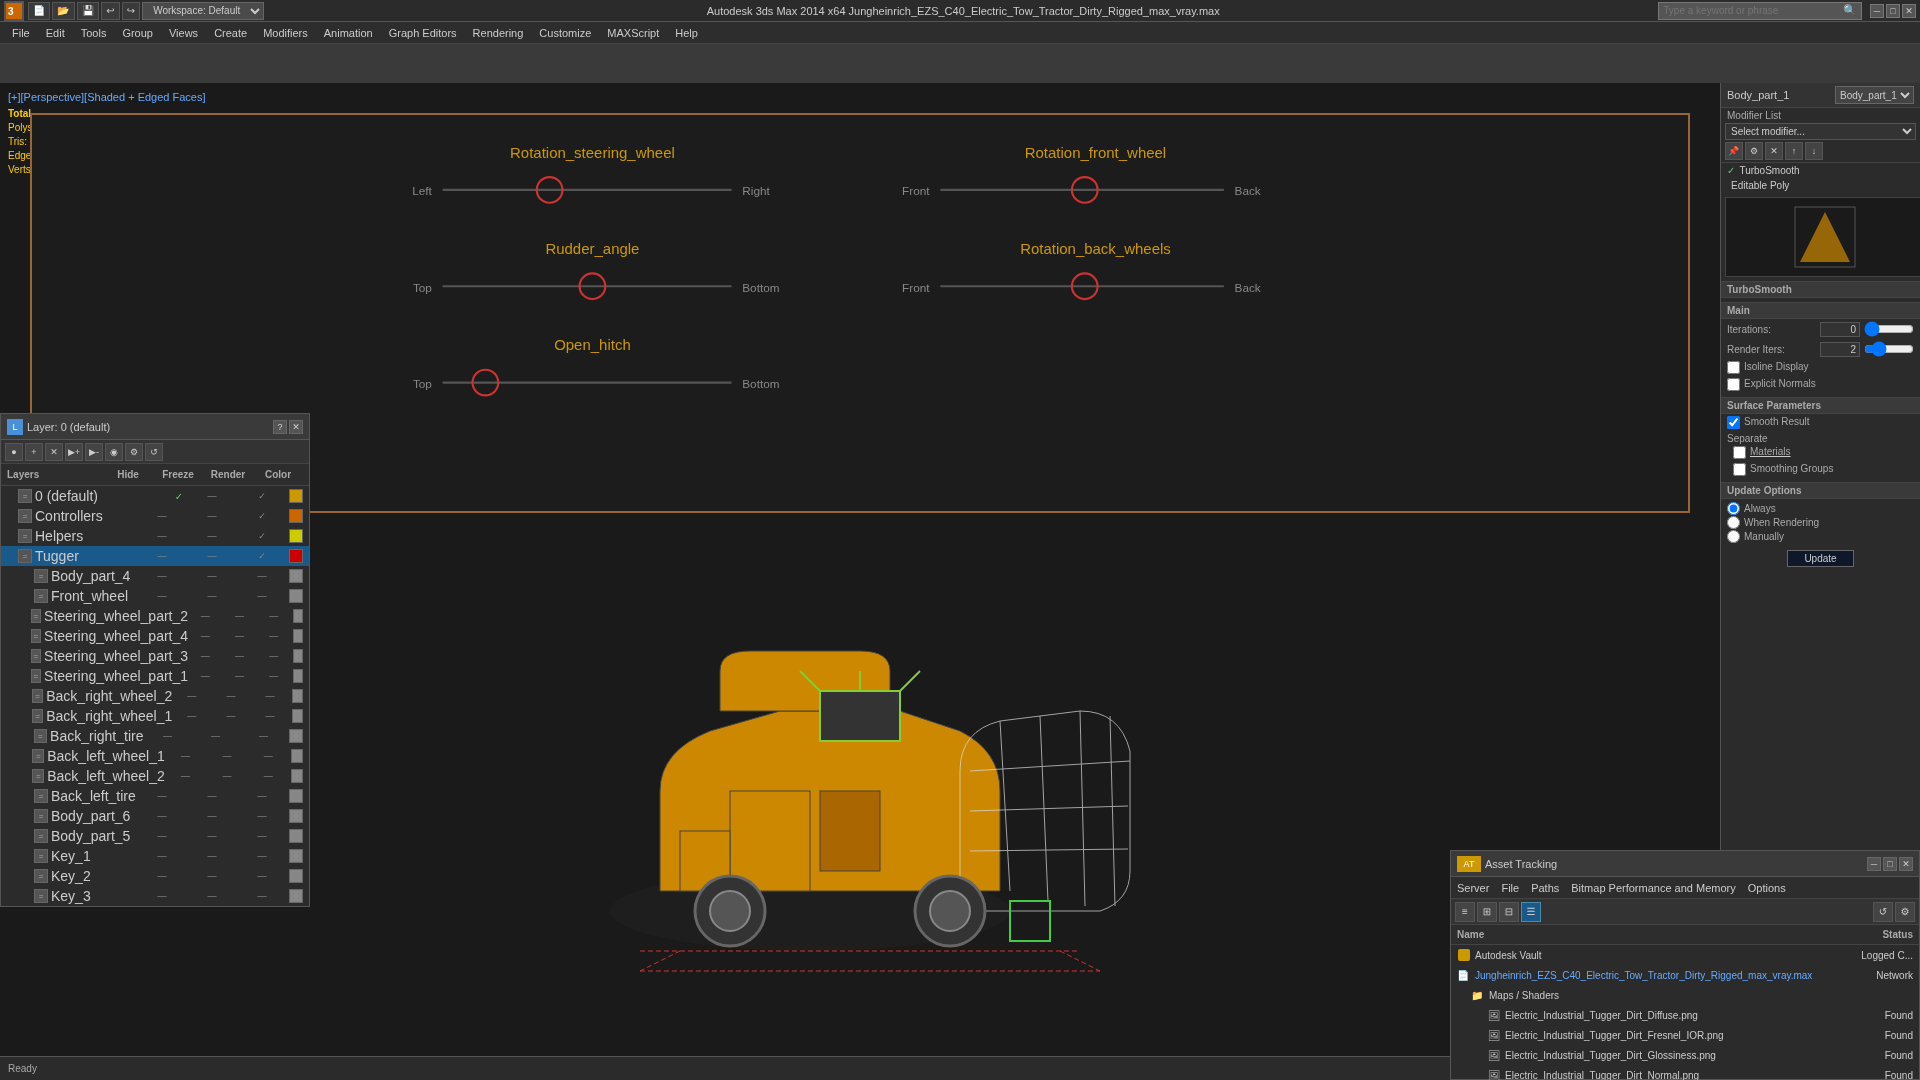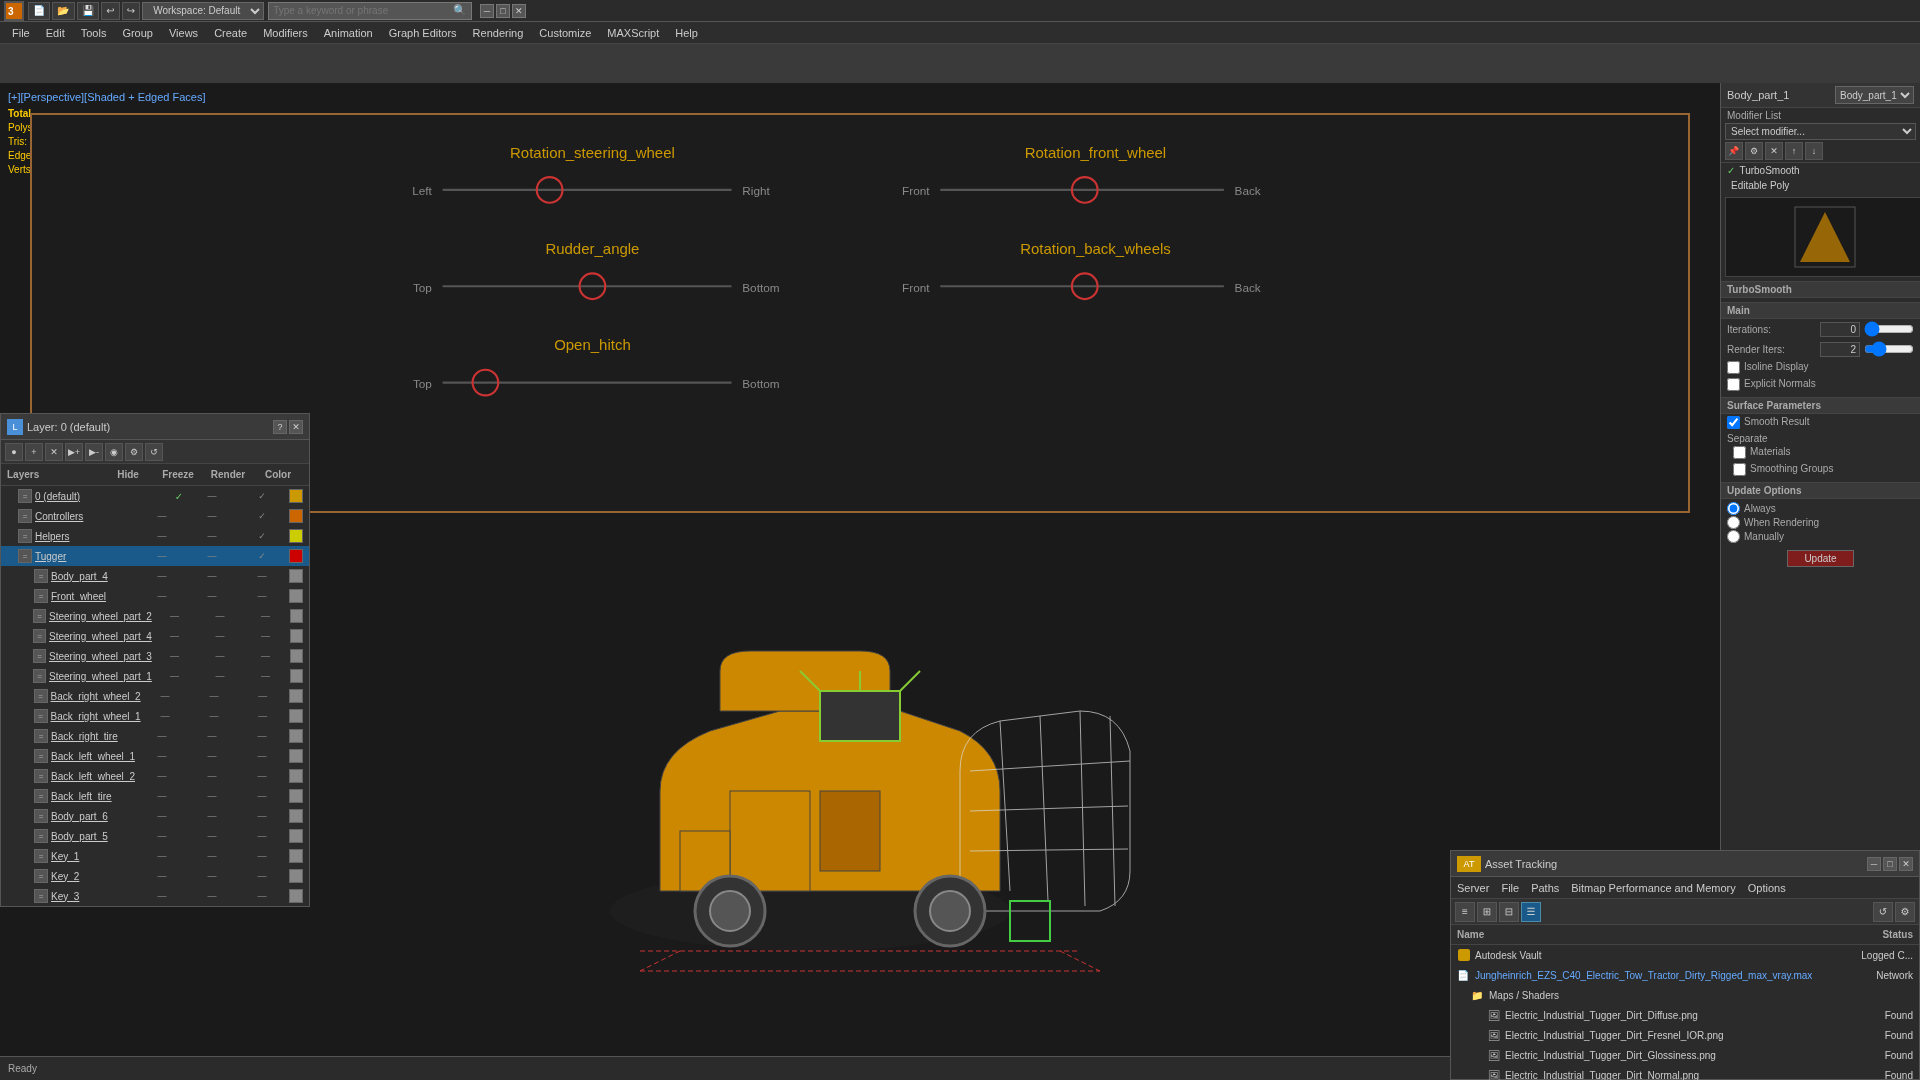--- a/index.html
+++ b/index.html
@@ -36,21 +36,21 @@
 
     #layers-columns { display: flex; background: #2d2d2d; border-bottom: 1px solid #444; height: 22px; align-items: center; padding: 0 6px; }
     #layers-columns .col-name { flex: 1; font-size: 10px; color: #aaa; font-weight: bold; }
     #layers-columns .col-small { width: 50px; text-align: center; font-size: 10px; color: #aaa; font-weight: bold; }
 
     #layers-list { overflow-y: auto; max-height: 420px; }
     .layer-item { display: flex; align-items: center; height: 20px; padding: 0 4px; cursor: pointer; }
     .layer-item.tugger { background: #1a5a8a; }
     .layer-item .expand-icon { width: 10px; font-size: 9px; color: #888; }
     .layer-item .layer-icon { width: 14px; height: 14px; background: #555; margin: 0 3px; font-size: 8px; display: flex; align-items: center; justify-content: center; color: #aaa; border: 1px solid #666; }
-    .layer-item .layer-name { flex: 1; font-size: 10px; color: #ccc; text-decoration: underline; }
+    .layer-item .layer-name { flex: 1; font-size: 14px; color: #ccc; }
     .layer-item .layer-check { width: 16px; text-align: center; font-size: 10px; color: #6c6; }
     .layer-item .layer-cell { width: 50px; text-align: center; font-size: 9px; color: #888; }
     .layer-item .layer-color { width: 14px; height: 14px; border: 1px solid #666; margin: 0 2px; }
     .sub-layer { padding-left: 20px; }
 
     
     #viewport { flex: 1; position: relative; background: #1a1a1a; }
     #viewport-label { position: absolute; top: 8px; left: 8px; color: #6af; font-size: 11px; }
     #stats-panel { position: absolute; top: 24px; left: 8px; color: #fc0; font-size: 10px; line-height: 1.4; }
 
@@ -75,21 +75,21 @@
     .field-row .field-label { color: #aaa; font-size: 10px; flex: 1; }
     .field-row .field-value { background: #333; border: 1px solid #555; color: #ccc; font-size: 10px; width: 40px; padding: 1px 3px; text-align: right; }
     .checkbox-row { display: flex; align-items: flex-start; padding: 2px 6px; }
     .checkbox-row input[type=checkbox] { margin-right: 4px; }
     .checkbox-row label { color: #aaa; font-size: 10px; }
     .radio-group { padding: 2px 6px; }
     .radio-row { display: flex; align-items: center; margin: 1px 0; }
     .radio-row input[type=radio] { margin-right: 4px; }
     .radio-row label { color: #aaa; font-size: 10px; }
     #modifier-panel .update-btn { display: flex; justify-content: center; padding: 4px; }
-    #modifier-panel .update-btn button { background: #7f1d1d; border: 1px solid #666; color: #ccc; font-size: 10px; padding: 2px 16px; cursor: pointer; }
+    #modifier-panel .update-btn button { background: #0f172a; border: 1px solid #666; color: #ccc; font-size: 10px; padding: 2px 16px; cursor: pointer; }
 
     
     #asset-tracking { position: absolute; bottom: 0; right: 0; width: 470px; height: 230px; background: #2b2b2b; border: 1px solid #555; z-index: 20; }
     #at-header { display: flex; align-items: center; background: #3a3a3a; border-bottom: 1px solid #555; padding: 3px 6px; height: 26px; }
     #at-header .at-icon { width: 24px; height: 16px; background: #cc9900; margin-right: 4px; display: flex; align-items: center; justify-content: center; font-size: 9px; color: white; }
     #at-header .at-title { flex: 1; font-size: 11px; color: #ccc; }
     #at-header .at-btns { display: flex; gap: 2px; }
     #at-header .at-btn { width: 14px; height: 14px; background: #555; border: 1px solid #666; font-size: 9px; display: flex; align-items: center; justify-content: center; cursor: pointer; }
     #at-menubar { display: flex; background: #2d2d2d; border-bottom: 1px solid #444; height: 22px; align-items: center; padding: 0 0; }
     #at-menubar .at-menu { color: #ccc; font-size: 11px; padding: 2px 6px; cursor: pointer; }
@@ -123,20 +123,21 @@
       </svg>
   </div>
   <button class="tb-btn">📄</button>
   <button class="tb-btn">📂</button>
   <button class="tb-btn">💾</button>
   <button class="tb-btn">↩</button>
   <button class="tb-btn">↪</button>
   <select class="workspace">
     <option>Workspace: Default</option>
   </select>
+  <div class="title">Autodesk 3ds Max 2014 x64      Jungheinrich_EZS_C40_Electric_Tow_Tractor_Dirty_Rigged_max_vray.max</div>
   <div class="search-box">
     <input type="text" placeholder="Type a keyword or phrase" style="">
     <span>🔍</span>
   </div>
   <div class="win-btns">
     <div class="win-btn">─</div>
     <div class="win-btn">□</div>
     <div class="win-btn">✕</div>
   </div>
 </div>
@@ -539,21 +540,21 @@
       <label for="explicit">Explicit Normals</label>
     </div>
 
     <div class="section-title">Surface Parameters</div>
     <div class="checkbox-row">
       <input type="checkbox" id="smooth" checked="" style="">
       <label for="smooth">Smooth Result</label>
     </div>
 
     <div style="padding-left:6px;font-size:10px;color:#aaa;margin-top:2px;">Separate</div>
-    <div class="checkbox-row" style="padding-left:12px;">
+    <div class="checkbox-row" style="padding-left:12px;text-decoration:underline;">
       <input type="checkbox" id="mat" style="">
       <label for="mat">Materials</label>
     </div>
     <div class="checkbox-row" style="padding-left:12px;">
       <input type="checkbox" id="sg" style="">
       <label for="sg">Smoothing Groups</label>
     </div>
 
     <div class="section-title">Update Options</div>
     <div class="radio-group">

